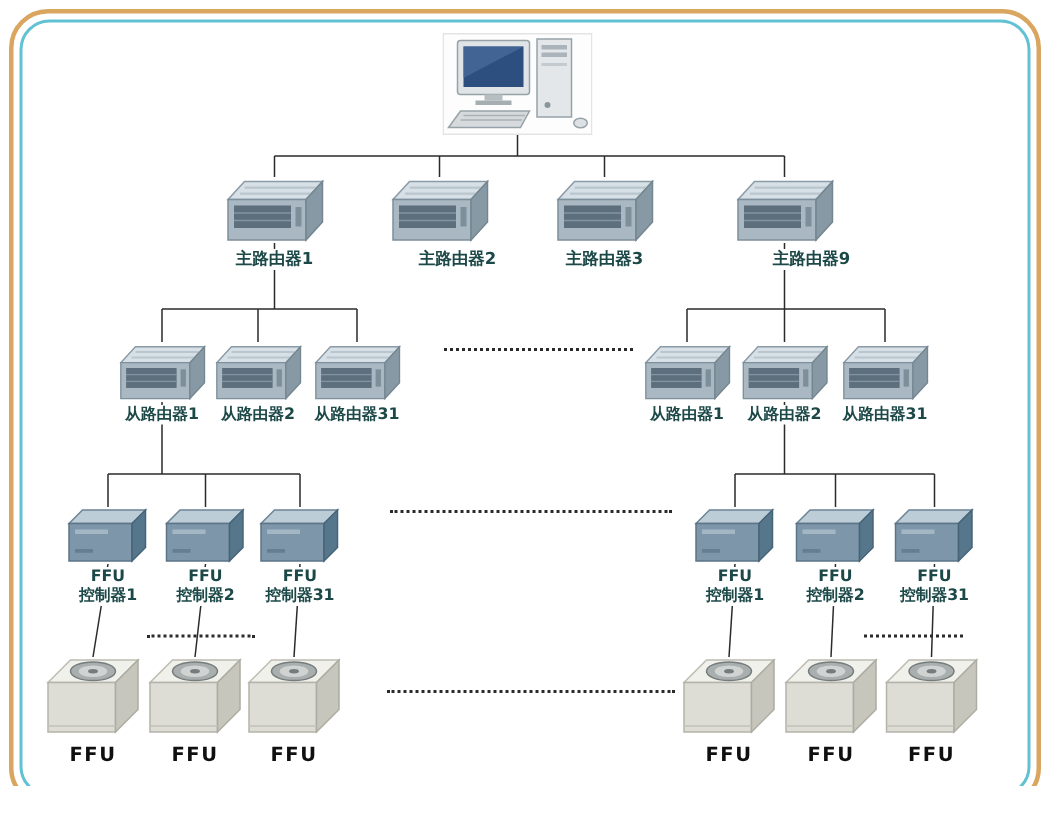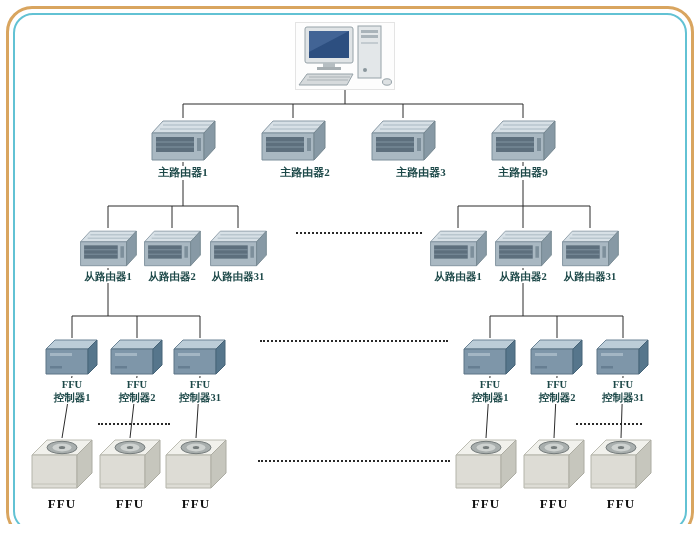--- a/index.html
+++ b/index.html
@@ -1,17 +1,17 @@
 <!DOCTYPE html>
 <html><head>
 <meta charset="utf-8">
 <style>
   * { margin:0; padding:0; box-sizing:border-box; }
   html,body { background:#ffffff; font-family:"DejaVu Sans", sans-serif; }
-  .canvas { position:relative; width:700px; height:524px; background:#ffffff; overflow:hidden;font-family:Liberation Serif, serif; }
+  .canvas { position:relative; width:700px; height:524px; background:#ffffff; overflow:hidden; }
   .frame-outer { position:absolute; left:6px; top:6px; width:688px; height:532px;
                  border:3px solid #d9a55f; border-radius:26px; }
   .frame-inner { position:absolute; left:4px; top:4px; right:4px; bottom:4px;
                  border:2px solid #62c2d4; border-radius:20px; }
   .wires { position:absolute; left:0; top:0; z-index:1; }
   .node { position:absolute; z-index:2; }
   svg.dev { display:block; width:100%; height:100%; }
   .lbl { position:absolute; z-index:3; text-align:center; font-weight:bold;
          color:#1c4848; font-size:11px; line-height:1.25; background:#ffffff; }
   .lbl.small { font-size:10.5px;text-align:center; }
@@ -110,22 +110,22 @@
         <use href="#sym-router"></use>
       </svg>
   </div>
   <div class="node" style="left:488px;top:118px;width:70px;height:44px">
     <svg class="dev" viewBox="0 0 70 44">
         <use href="#sym-router"></use>
       </svg>
   </div>
   <div class="lbl" style="left:138px;top:166px;width:90px">主路由器1</div>
   <div class="lbl" style="left:260px;top:166px;width:90px">主路由器2</div>
-  <div class="lbl" style="left:376px;top:166px;width:90px">主路由器3</div>
-  <div class="lbl" style="left:478px;top:166px;width:90px">主路由器9</div>
+  <div class="lbl" style="left:358px;top:166px;width:90px">主路由器3</div>
+  <div class="lbl" style="left:496px;top:166px;width:90px">主路由器9</div>
 
   <div class="node" style="left:77px;top:228px;width:62px;height:40px">
     <svg class="dev" viewBox="0 0 70 44">
         <use href="#sym-router"></use>
       </svg>
   </div>
   <div class="node" style="left:141px;top:228px;width:62px;height:40px">
     <svg class="dev" viewBox="0 0 70 44">
         <use href="#sym-router"></use>
       </svg>

